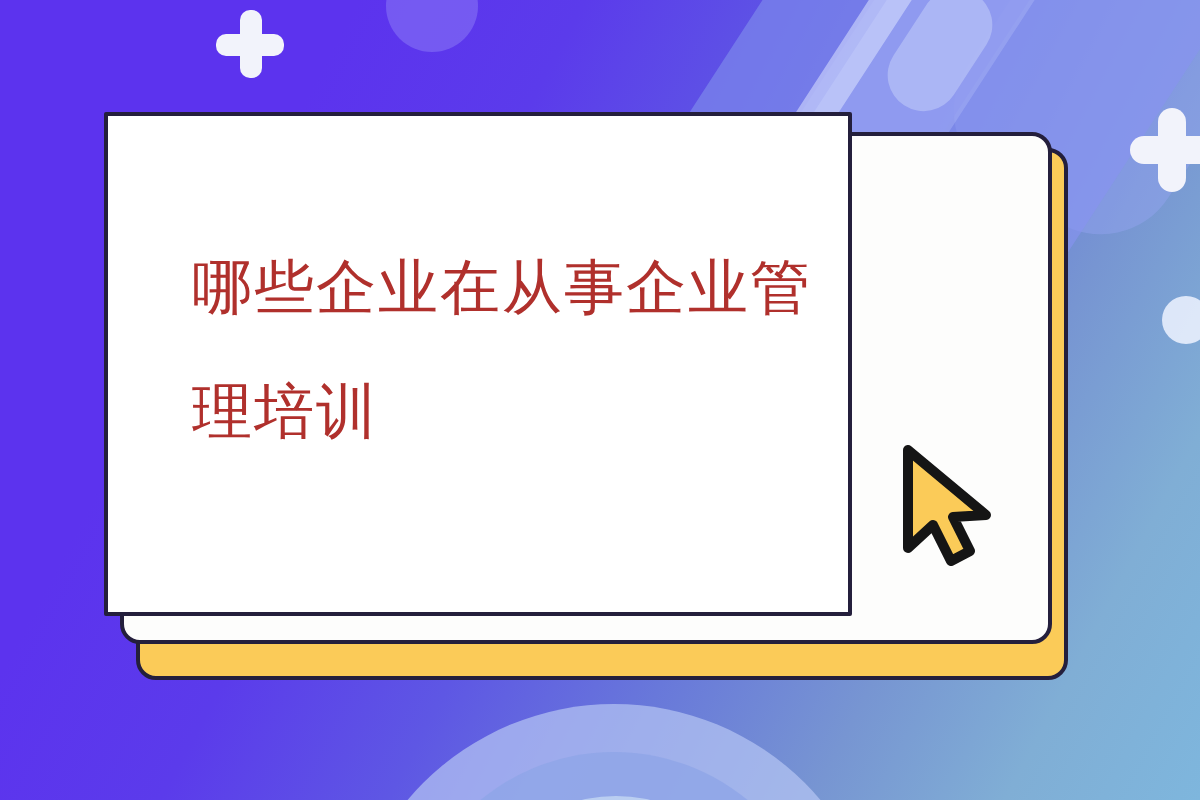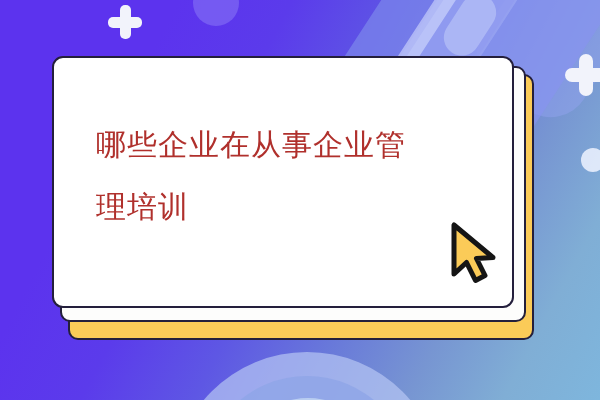--- a/index.html
+++ b/index.html
@@ -209,24 +209,24 @@
     left: 60px;
     top: 66px;
     width: 466px;
     height: 256px;
     background: #FDFDFC;
     border-radius: 10px;
   }
   .card-front {
     left: 52px;
     top: 56px;
-    width: 462px;
+    width: 374px;
     height: 252px;
     background: #FFFFFF;
-    border-radius: 11px;
+    border-radius: 1px;
   }
 
   
   .headline {
     position: absolute;
     left: 42px;
     top: 56px;
     width: 390px;
     color: #B0302C;
     font-size: 30px;

